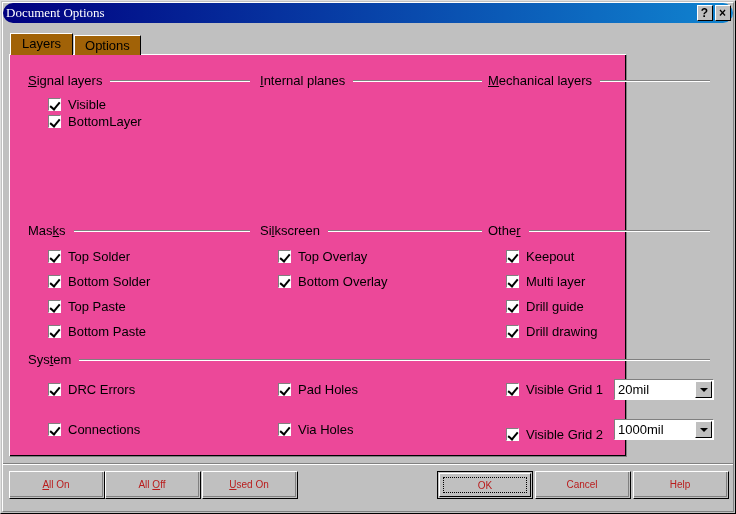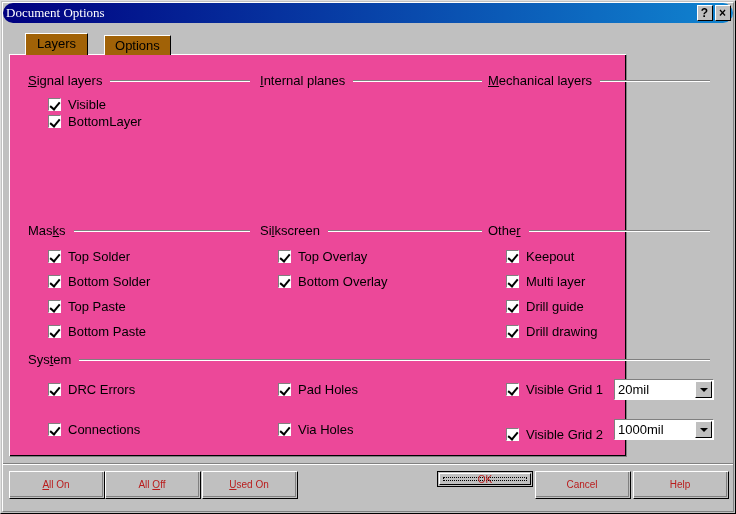--- a/index.html
+++ b/index.html
@@ -108,21 +108,21 @@
     cursor: default;
     white-space: nowrap;
   }
   .tab.active {
     height: 22px;
     margin-left: -2px;
     padding: 0 11px 2px 11px;
     z-index: 6;
   }
   .tab.inactive {
-    margin-left: 16px;
+    margin-left: 1px;
     margin-bottom: 0px;
     text-align: center;
   }
 
   
   #panel {
     position: absolute;
     left: 8px; top: 53px;
     width: 618px; height: 403px;
     background: #ec4899;
@@ -461,21 +461,21 @@
       <span>All <u>O</u>ff</span>
     </span>
   </div>
 
   <div class="btn" style="left:201px; top:470px; width:96px; height:28px;">
     <span class="btn-face">
       <span><u>U</u>sed On</span>
     </span>
   </div>
 
-  <div class="btn default" style="left:436px; top:470px; width:96px; height:16px;text-decoration:underline;">
+  <div class="btn default" style="left:436px; top:470px; width:96px; height:28px;text-decoration:underline;">
     <span class="btn-face">
       <span class="btn-focus">
         <span>OK</span>
       </span>
     </span>
   </div>
 
   <div class="btn" style="left:534px; top:470px; width:96px; height:28px;text-align:center;">
     <span class="btn-face">
       <span>Cancel</span>

